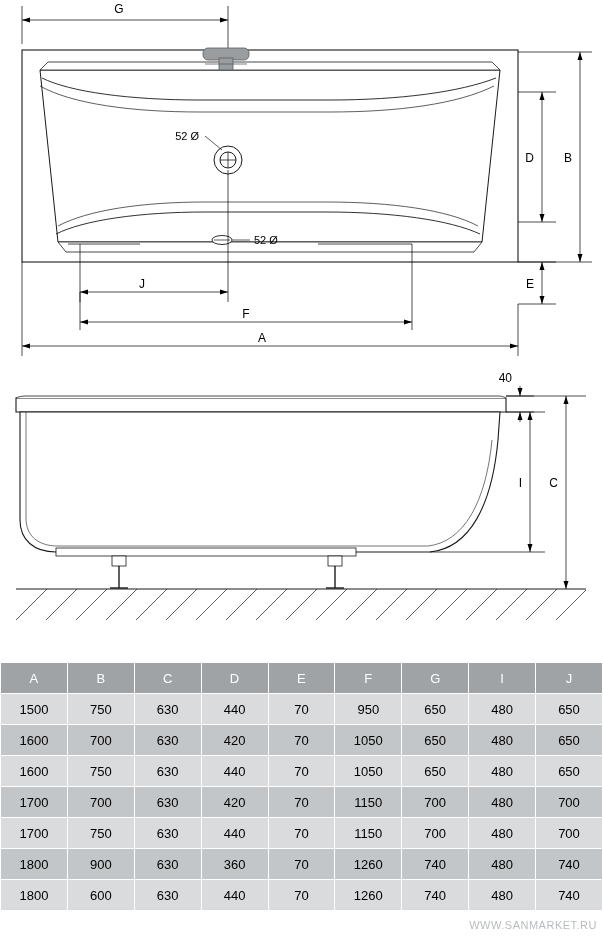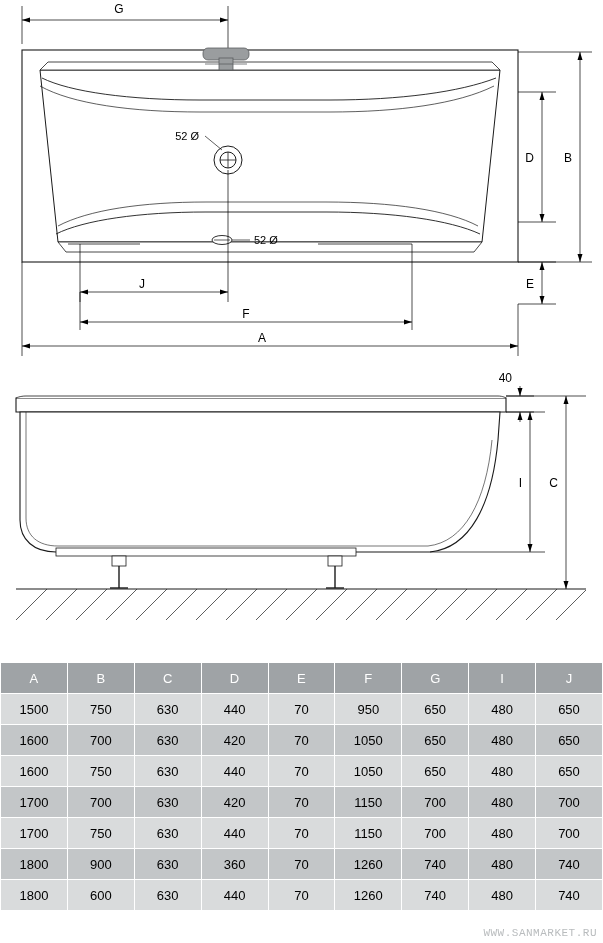--- a/index.html
+++ b/index.html
@@ -39,25 +39,25 @@
     color:#ffffff;
     font-size:13px;
   }
   tbody tr:nth-child(odd) td{background:#d9dbdc;}
   tbody tr:nth-child(even) td{background:#c3c6c8;}
   tbody td{color:#000;}
 
   .watermark{
     position:absolute;
     right:6px;
-    bottom:4px;
+    bottom:12px;
     font-size:11px;
     color:#b9bcbe;
     letter-spacing:.5px;
-    font-family:Liberation Mono, monospace;
+    font-family:Liberation Sans, sans-serif;
   }
 </style>
 </head>
 <body>
 
 <div class="wrap">
 
   <svg width="603" height="660" viewBox="0 0 603 660">
 
     <g>

